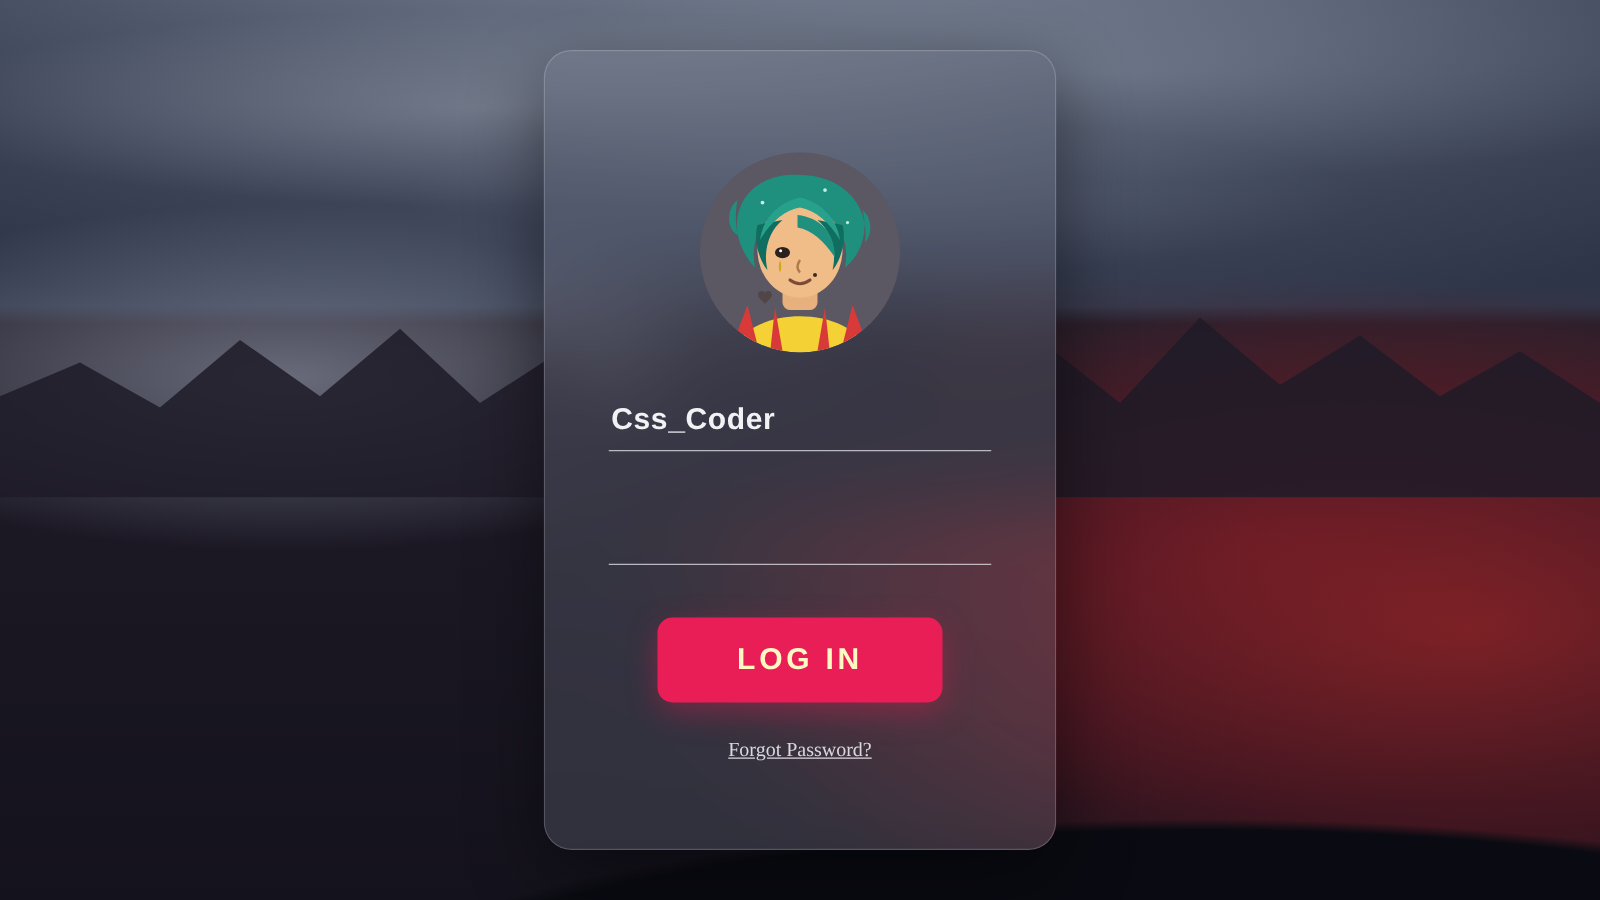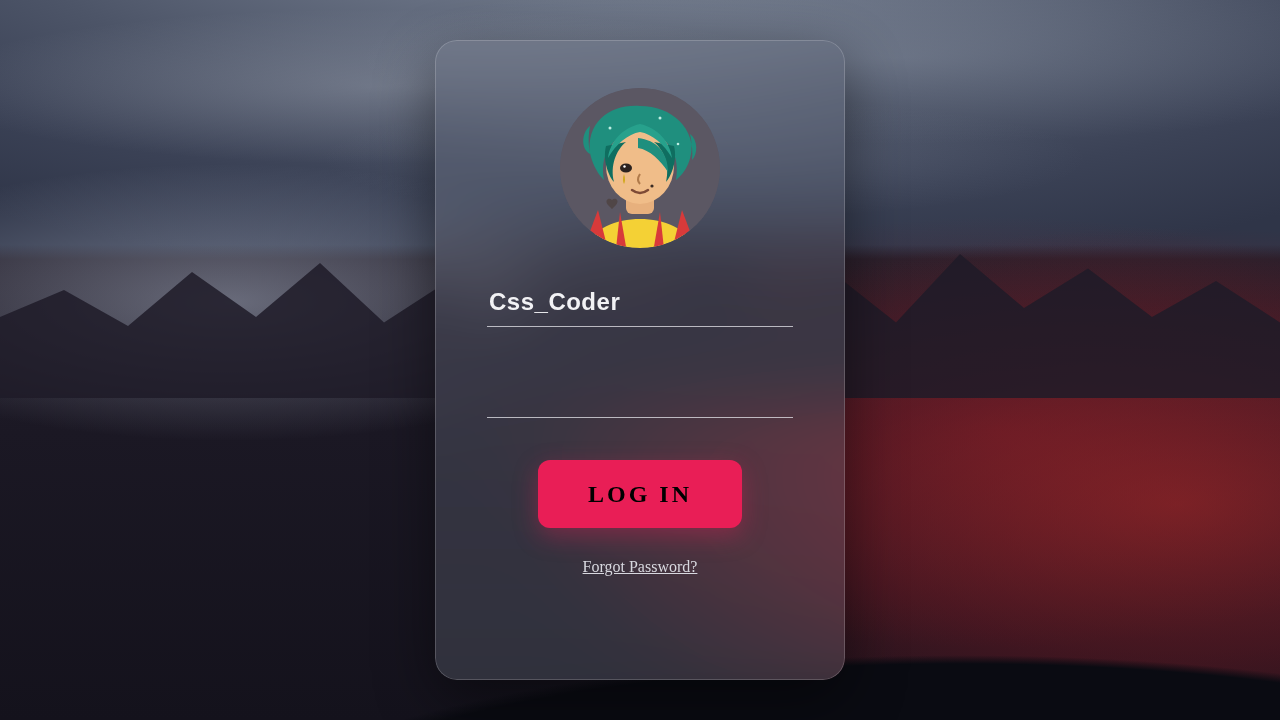--- a/index.html
+++ b/index.html
@@ -65,20 +65,21 @@
     position:absolute; inset:0;
     background: rgba(120,125,140,.28);
     border:1px solid rgba(255,255,255,.18);
     border-radius:22px;
   }
   .card {
     position:relative; width:100%; height:100%;
     display:flex; flex-direction:column; align-items:center;
     padding:48px 52px 36px;
     color:#e9e9ee;
+    justify-content:center;
   }
 
   
   .avatar {
     width:160px; height:160px; border-radius:50%;
     background:#5b5763;
     overflow:hidden; position:relative;
     margin-bottom:34px;
     flex:0 0 auto;
   }
@@ -93,27 +94,26 @@
     font-size:24px; font-weight:600;
     padding:6px 2px 10px;
     margin-bottom:46px;
     letter-spacing:.5px;
   }
   .field::placeholder { color:rgba(240,240,245,.85); font-weight:600; }
   .field.pass { margin-bottom:40px; font-weight:400; }
 
   .login-btn {
     margin-top:2px;
-    width:204px; height:68px;
+    width:228px; height:68px;
     border:none; border-radius:12px;
     background:#e91e56;
-    color:#000000; font-size:24px; font-weight:800; letter-spacing:3px;
+    color:#fef9c3; font-size:24px; font-weight:800; letter-spacing:3px;
     cursor:pointer;
     box-shadow: 0 8px 24px rgba(233,30,86,.35);
-    font-family: Liberation Serif, serif;
   }
 
   .forgot {
     margin-top:30px;
     color:#d8d8df;
     font-size:16px;
     text-decoration:underline;
     font-family: Georgia, 'Times New Roman', serif;
     cursor:pointer;
   }

